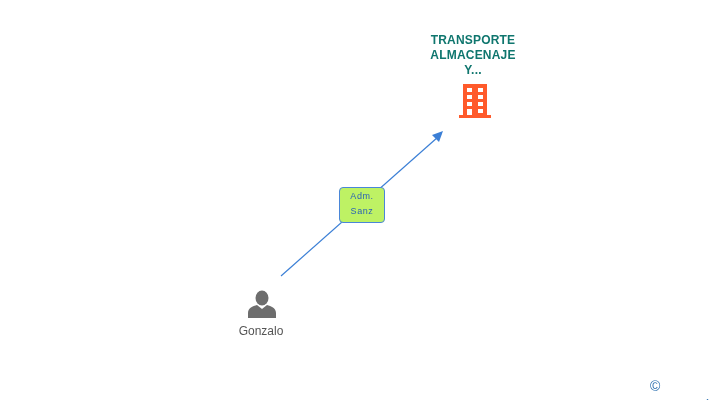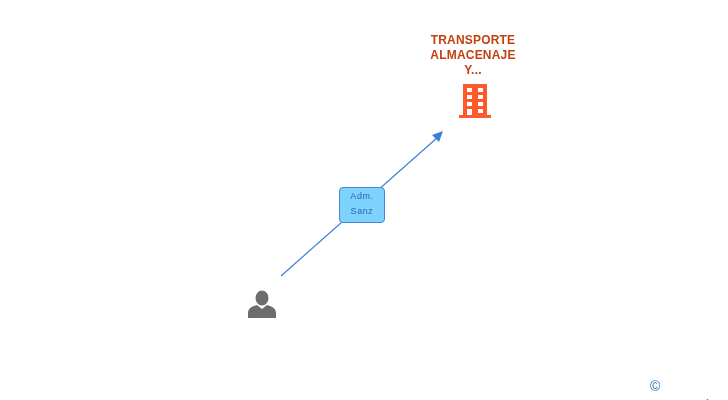--- a/index.html
+++ b/index.html
@@ -1,27 +1,27 @@
 <!DOCTYPE html>
 <html><head>
   <meta charset="utf-8">
   <style>
     html, body { margin: 0; padding: 0; background: #ffffff; }
     body { width: 728px; height: 400px; position: relative; overflow: hidden; font-family: "Liberation Sans", "DejaVu Sans", sans-serif; }
     .node-title {
-      position: absolute; text-align: center; color: #c2410c;
+      position: absolute; text-align: center; color: #0f766e;
       font-weight: bold; font-size: 12px; line-height: 15px; letter-spacing: 0.2px;
     }
     .node-person-label {
       position: absolute; text-align: center; color: #555555;
       font-size: 12px; line-height: 15px;
     }
     .edge-label {
       position: absolute; border: 1px solid #4a86d8; border-radius: 4px;
-      background: #7dd3fc; color: #2b62b5; font-size: 9px; line-height: 15px;
+      background: #bef264; color: #2b62b5; font-size: 9px; line-height: 15px;
       text-align: center; letter-spacing: 0.6px;
     }
     .icon { position: absolute; }
     .logo { position: absolute; font-size: 14px; color: #2a6fb0; }
     .logo .brand { font-family: "DejaVu Serif", serif; font-style: italic; color: #2a6fb0; }
     .logo .brand-e { color: #f2a007; font-size: 17px; }
     svg.lines { position: absolute; left: 0; top: 0; }
   </style>
 </head>
 <body>
@@ -60,18 +60,19 @@
 </div>
 
 <div class="icon" style="left:248px; top:290px;">
   <svg width="28" height="28" viewBox="0 0 28 28">
     <ellipse cx="14" cy="8" rx="6.5" ry="7.5" fill="#6d6d6d"></ellipse>
     <path d="M0,28 L0,23 C0,18 5,16 9,15 L14,19 L19,15 C23,16 28,18 28,23 L28,28 Z" fill="#6d6d6d"></path>
   </svg>
 </div>
 
 <div class="node-person-label" style="left:211px; top:324px; width:100px;">
+  <div>Gonzalo</div>
 </div>
 
 <div class="logo" style="left:650px; top:378px;">
   <span>©</span>
   <span class="brand"><span class="brand-e">e</span><span>mpresia</span></span>
 </div>
 
 </body></html>

